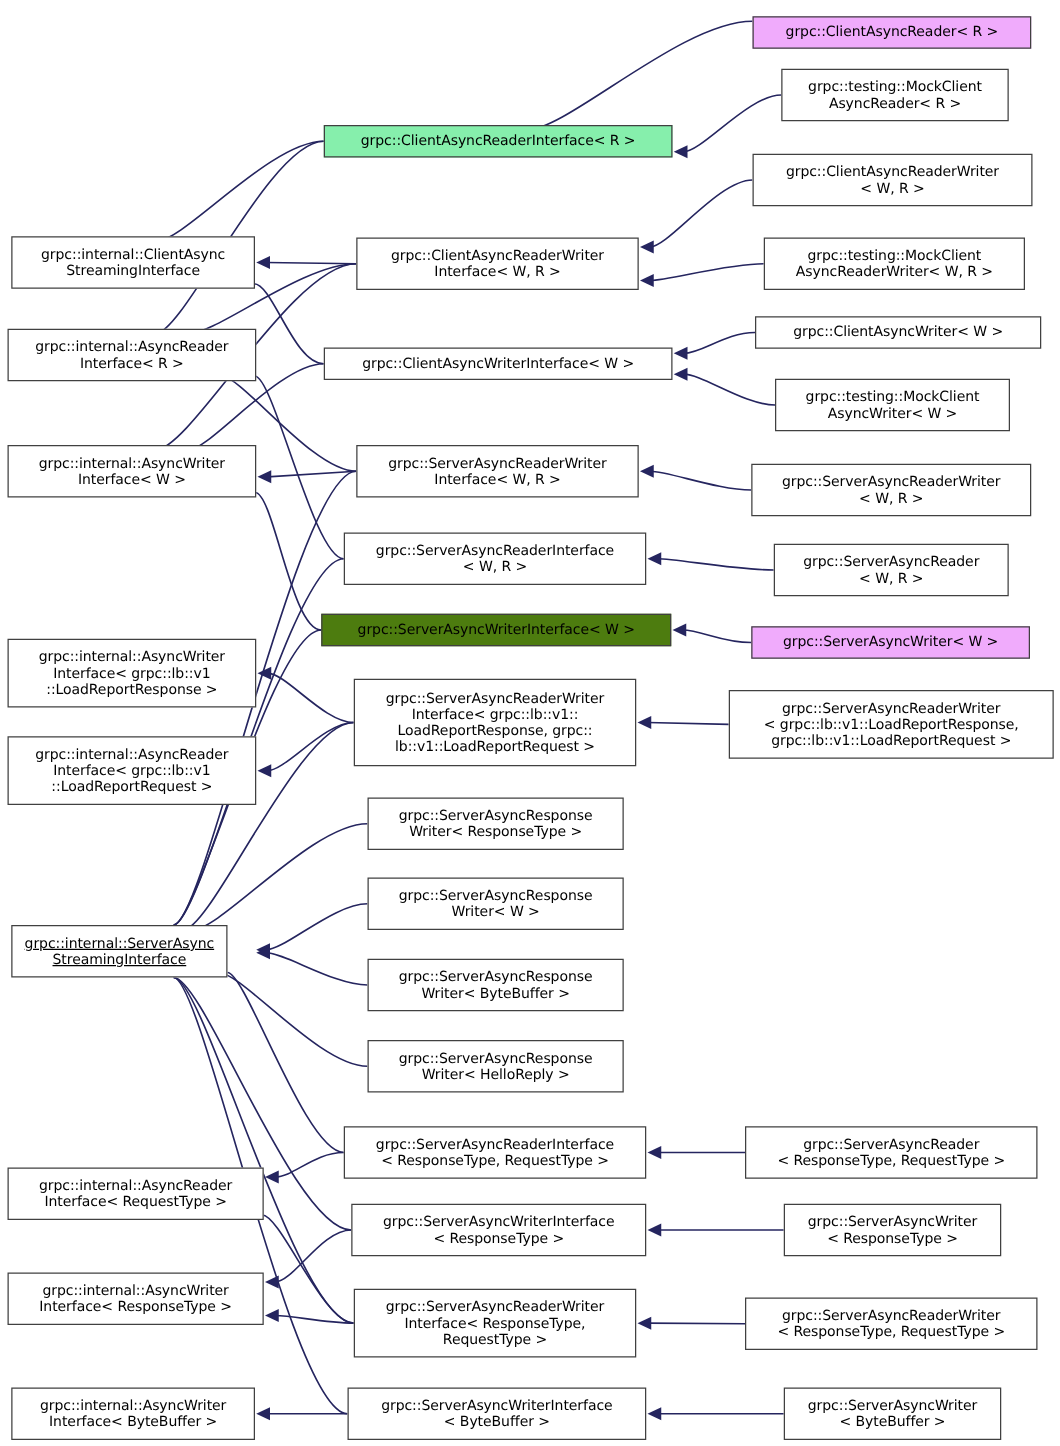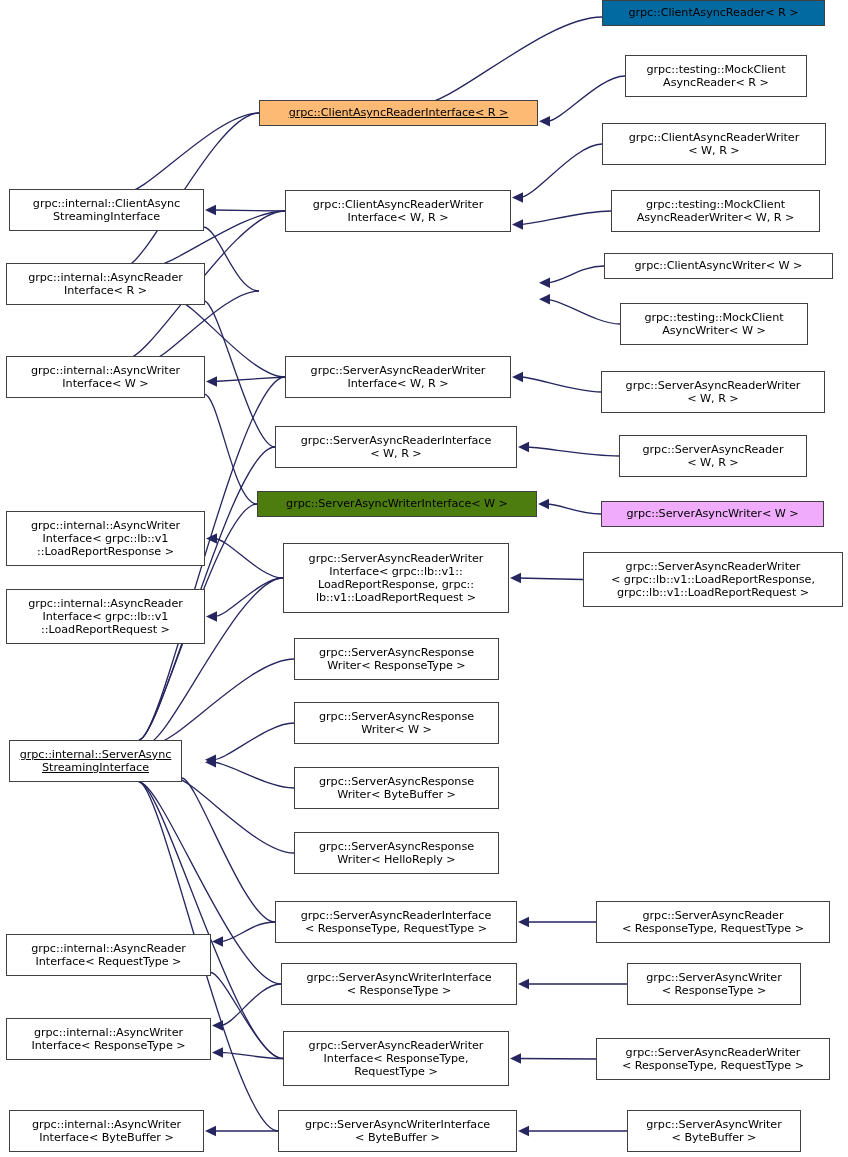--- a/index.html
+++ b/index.html
@@ -130,23 +130,24 @@
 Interface&lt; grpc::lb::v1
 ::LoadReportRequest &gt;</span></div>
     <div class="node" style="left: 9px; top: 740px; width: 173px; height: 42px; border-color: rgb(64, 64, 64); background: rgb(255, 255, 255); text-decoration: underline;"><span>grpc::internal::ServerAsync
 StreamingInterface</span></div>
     <div class="node" style="left: 6px; top: 934px; width: 205px; height: 42px; border-color: rgb(64, 64, 64); background: rgb(255, 255, 255);"><span>grpc::internal::AsyncReader
 Interface&lt; RequestType &gt;</span></div>
     <div class="node" style="left: 6px; top: 1018px; width: 205px; height: 42px; border-color: rgb(64, 64, 64); background: rgb(255, 255, 255);"><span>grpc::internal::AsyncWriter
 Interface&lt; ResponseType &gt;</span></div>
     <div class="node" style="left: 9px; top: 1110px; width: 195px; height: 42px; border-color: rgb(64, 64, 64); background: rgb(255, 255, 255);"><span>grpc::internal::AsyncWriter
 Interface&lt; ByteBuffer &gt;</span></div>
-    <div class="node" style="left: 259px; top: 100px; width: 279px; height: 26px; border-color: rgb(64, 64, 64); background: #fdba74; text-decoration: underline;"><span>grpc::ClientAsyncReaderInterface&lt; R &gt;</span></div>
+    <div class="node" style="left: 259px; top: 100px; width: 279px; height: 26px; border-color: rgb(64, 64, 64); background: #86efac;"><span>grpc::ClientAsyncReaderInterface&lt; R &gt;</span></div>
     <div class="node" style="left: 285px; top: 190px; width: 226px; height: 42px; border-color: rgb(64, 64, 64); background: rgb(255, 255, 255);"><span>grpc::ClientAsyncReaderWriter
 Interface&lt; W, R &gt;</span></div>
+    <div class="node" style="left: 259px; top: 278px; width: 279px; height: 26px; border-color: rgb(64, 64, 64); background: rgb(255, 255, 255);"><span>grpc::ClientAsyncWriterInterface&lt; W &gt;</span></div>
     <div class="node" style="left: 285px; top: 356px; width: 226px; height: 42px; border-color: rgb(64, 64, 64); background: rgb(255, 255, 255);"><span>grpc::ServerAsyncReaderWriter
 Interface&lt; W, R &gt;</span></div>
     <div class="node" style="left: 275px; top: 426px; width: 242px; height: 42px; border-color: rgb(64, 64, 64); background: rgb(255, 255, 255);"><span>grpc::ServerAsyncReaderInterface
 &lt; W, R &gt;</span></div>
     <div class="node" style="left: 257px; top: 491px; width: 280px; height: 26px; border-color: rgb(64, 64, 64); background: #4d7c0f;"><span>grpc::ServerAsyncWriterInterface&lt; W &gt;</span></div>
     <div class="node" style="left: 283px; top: 543px; width: 226px; height: 70px; border-color: rgb(64, 64, 64); background: rgb(255, 255, 255);"><span>grpc::ServerAsyncReaderWriter
 Interface&lt; grpc::lb::v1::
 LoadReportResponse, grpc::
 lb::v1::LoadReportRequest &gt;</span></div>
     <div class="node" style="left: 294px; top: 638px; width: 205px; height: 42px; border-color: rgb(64, 64, 64); background: rgb(255, 255, 255);"><span>grpc::ServerAsyncResponse
@@ -159,21 +160,21 @@
 Writer&lt; HelloReply &gt;</span></div>
     <div class="node" style="left: 275px; top: 901px; width: 242px; height: 42px; border-color: rgb(64, 64, 64); background: rgb(255, 255, 255);"><span>grpc::ServerAsyncReaderInterface
 &lt; ResponseType, RequestType &gt;</span></div>
     <div class="node" style="left: 281px; top: 963px; width: 236px; height: 42px; border-color: rgb(64, 64, 64); background: rgb(255, 255, 255);"><span>grpc::ServerAsyncWriterInterface
 &lt; ResponseType &gt;</span></div>
     <div class="node" style="left: 283px; top: 1031px; width: 226px; height: 55px; border-color: rgb(64, 64, 64); background: rgb(255, 255, 255);"><span>grpc::ServerAsyncReaderWriter
 Interface&lt; ResponseType,
 RequestType &gt;</span></div>
     <div class="node" style="left: 278px; top: 1110px; width: 239px; height: 42px; border-color: rgb(64, 64, 64); background: rgb(255, 255, 255);"><span>grpc::ServerAsyncWriterInterface
 &lt; ByteBuffer &gt;</span></div>
-    <div class="node" style="left: 602px; top: 0; width: 223px; height: 26px; border-color: rgb(64, 64, 64); background: #0369a1;"><span>grpc::ClientAsyncReader&lt; R &gt;</span></div>
+    <div class="node" style="left: 602px; top: 13px; width: 223px; height: 26px; border-color: rgb(64, 64, 64); background: #f0abfc;"><span>grpc::ClientAsyncReader&lt; R &gt;</span></div>
     <div class="node" style="left: 625px; top: 55px; width: 182px; height: 42px; border-color: rgb(64, 64, 64); background: rgb(255, 255, 255);"><span>grpc::testing::MockClient
 AsyncReader&lt; R &gt;</span></div>
     <div class="node" style="left: 602px; top: 123px; width: 224px; height: 42px; border-color: rgb(64, 64, 64); background: rgb(255, 255, 255);"><span>grpc::ClientAsyncReaderWriter
 &lt; W, R &gt;</span></div>
     <div class="node" style="left: 611px; top: 190px; width: 209px; height: 42px; border-color: rgb(64, 64, 64); background: rgb(255, 255, 255);"><span>grpc::testing::MockClient
 AsyncReaderWriter&lt; W, R &gt;</span></div>
     <div class="node" style="left: 604px; top: 253px; width: 229px; height: 26px; border-color: rgb(64, 64, 64); background: rgb(255, 255, 255);"><span>grpc::ClientAsyncWriter&lt; W &gt;</span></div>
     <div class="node" style="left: 620px; top: 303px; width: 188px; height: 42px; border-color: rgb(64, 64, 64); background: rgb(255, 255, 255);"><span>grpc::testing::MockClient
 AsyncWriter&lt; W &gt;</span></div>
     <div class="node" style="left: 601px; top: 371px; width: 224px; height: 42px; border-color: rgb(64, 64, 64); background: rgb(255, 255, 255);"><span>grpc::ServerAsyncReaderWriter

